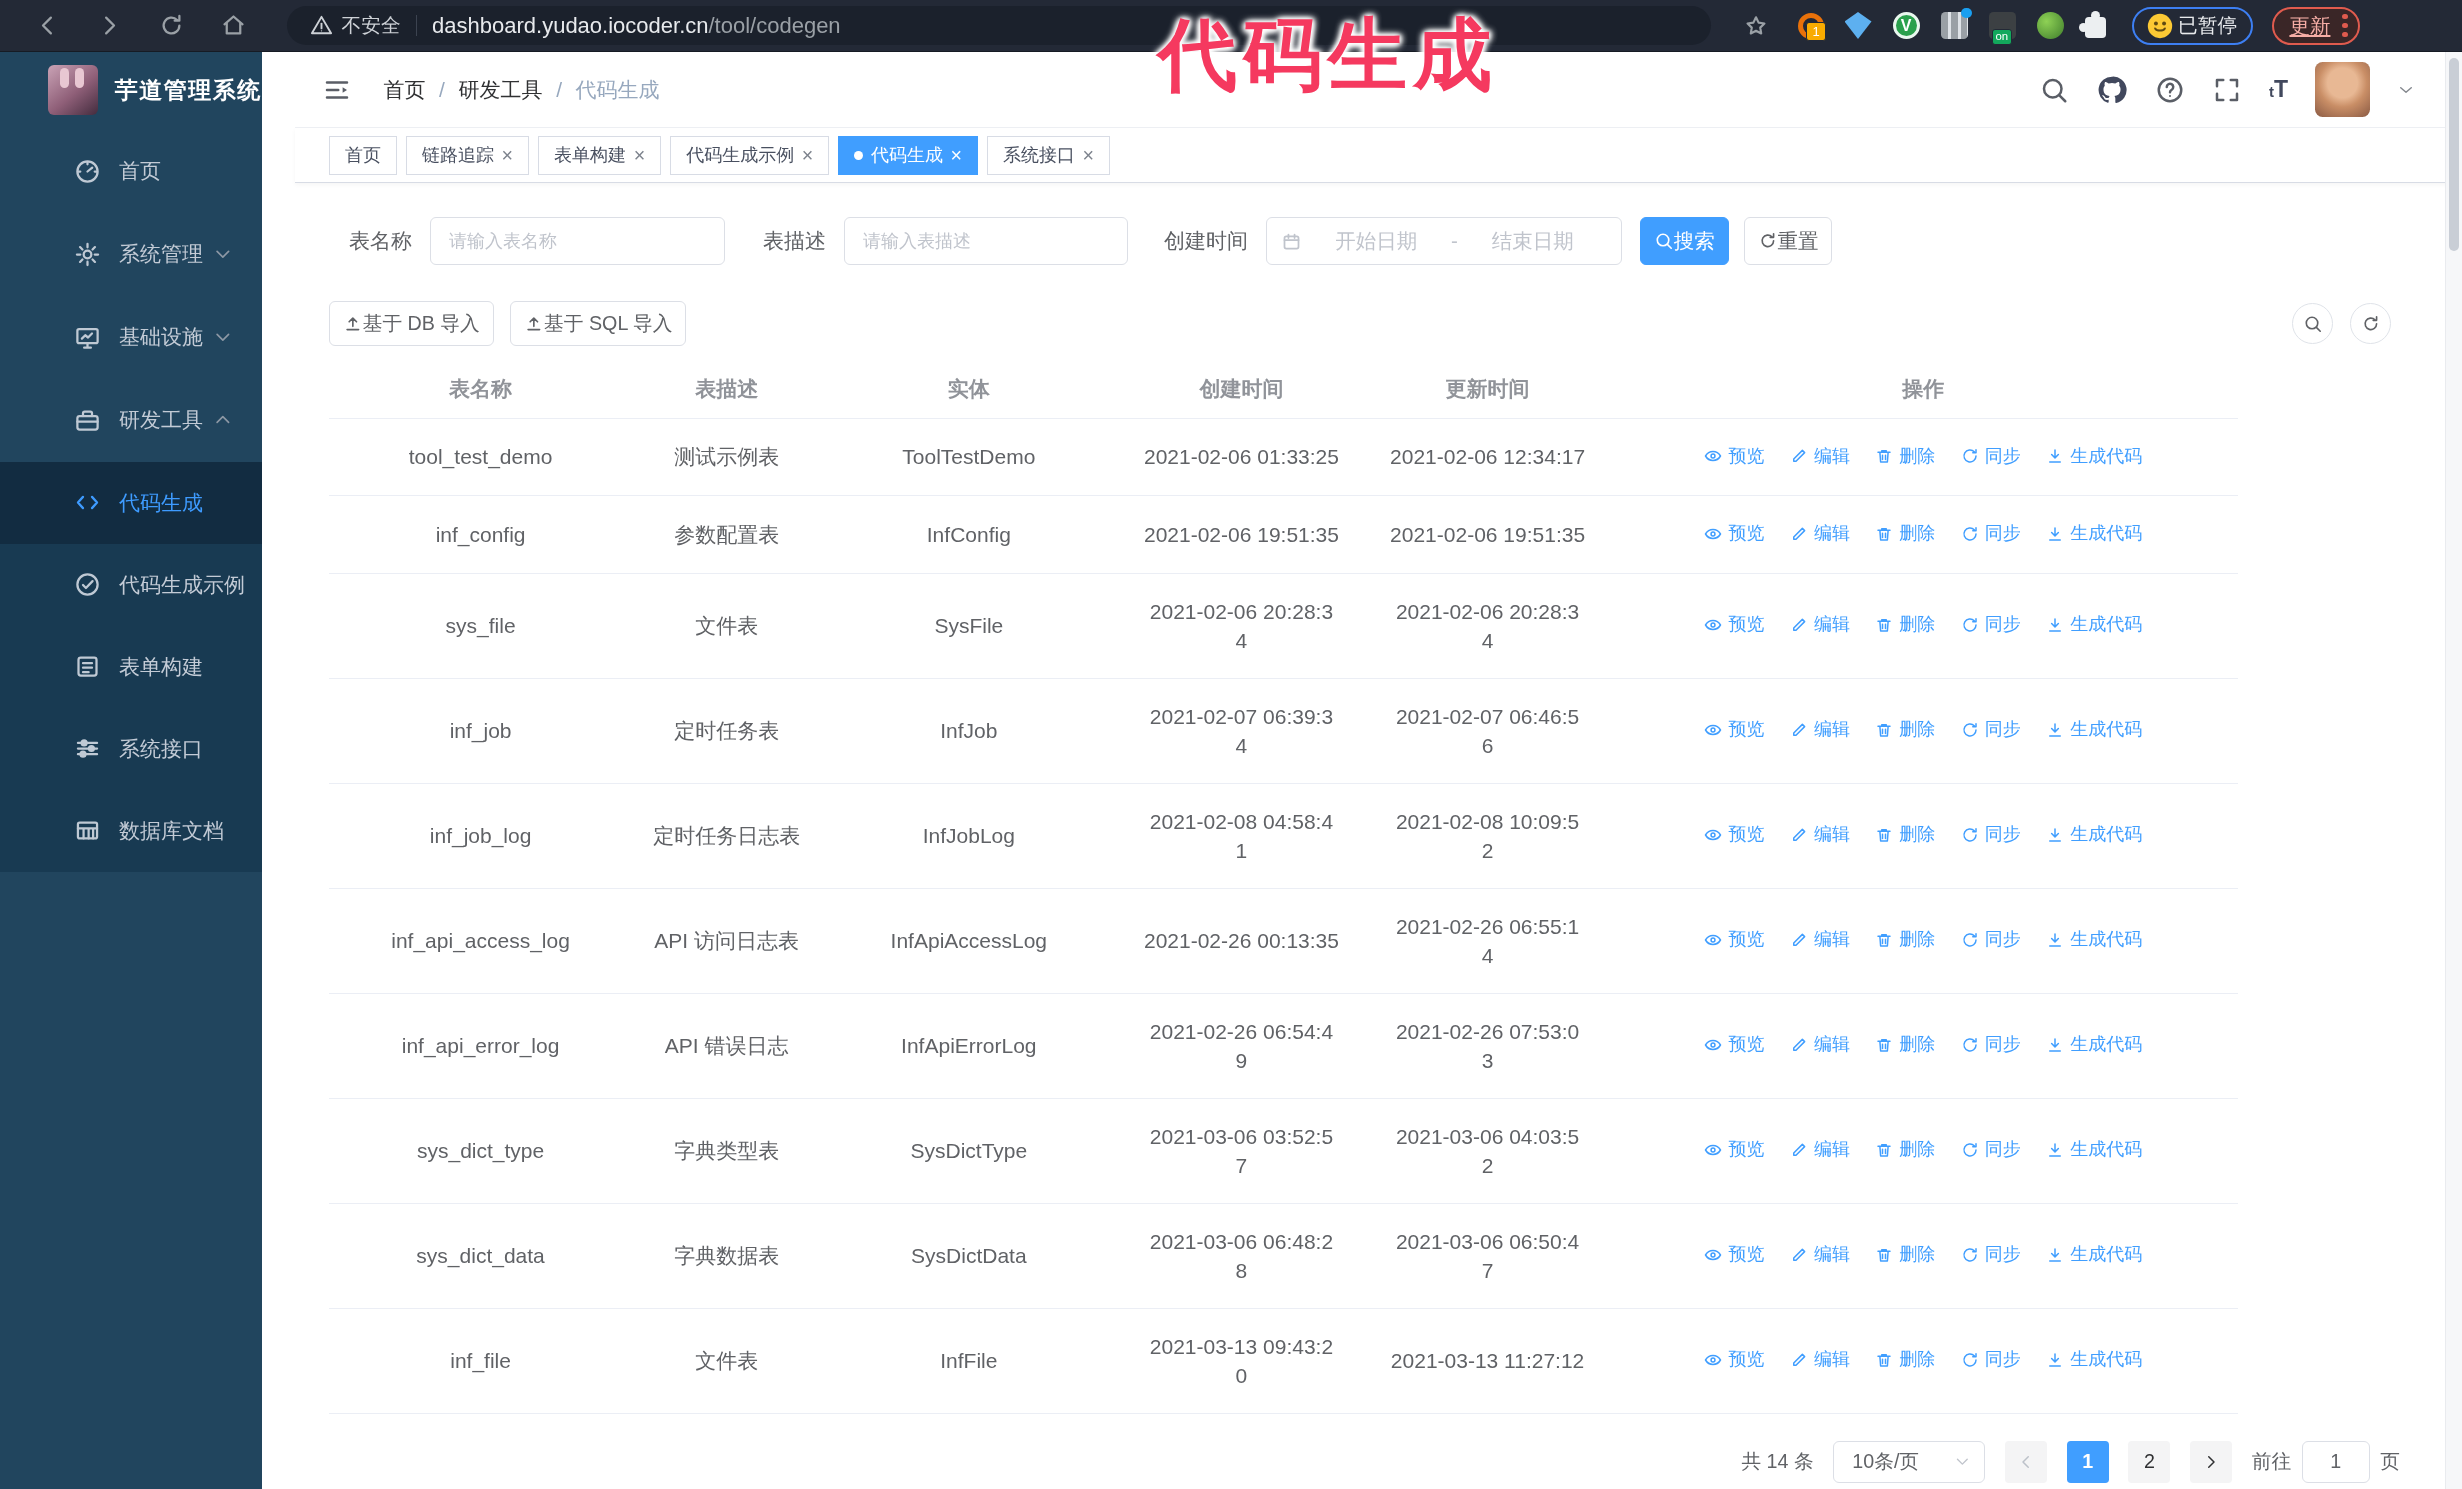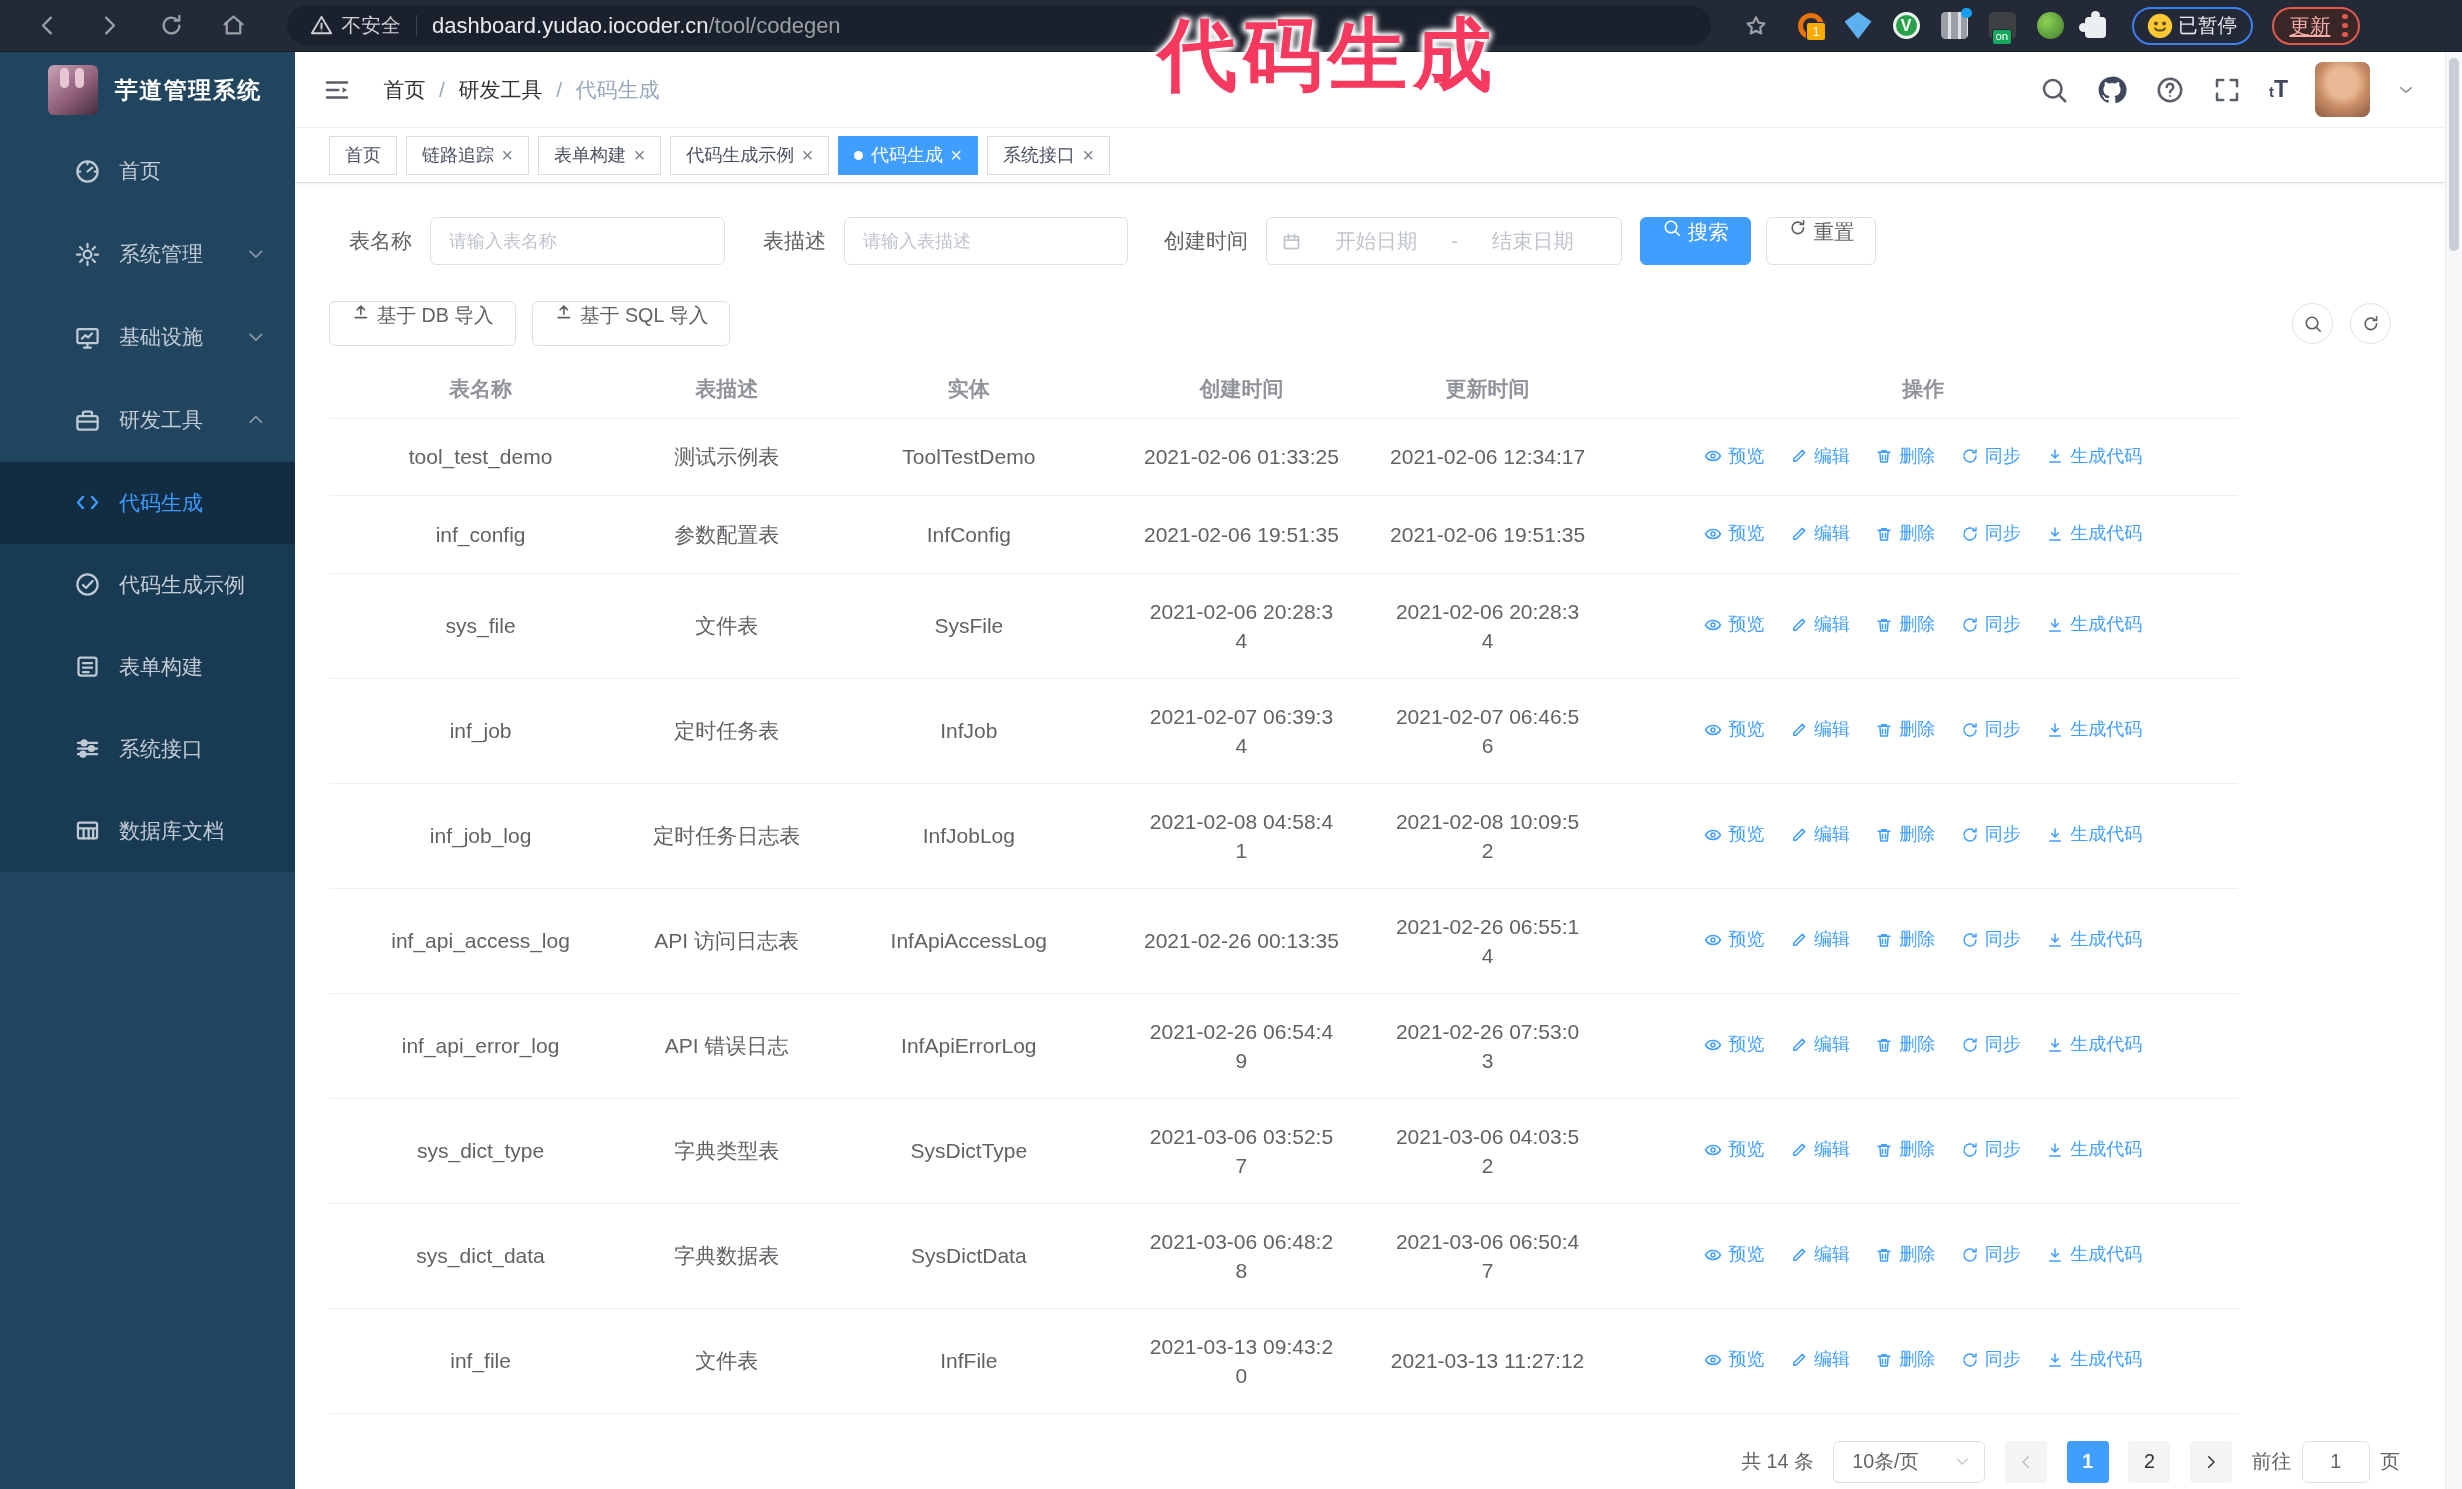--- a/index.html
+++ b/index.html
@@ -41,21 +41,21 @@
     border-radius:19px; border:2.3px solid #e05b4e; background:#3a2627; color:#f6aea6; font-size:20.5px;text-decoration:underline; }
   .menu-dots { display:flex; flex-direction:column; gap:3.8px; margin-left:12px; }
   .menu-dots i { width:5.3px; height:5.3px; border-radius:50%; background:#e05b4e; }
 
   
   .annotation { position:absolute; left:1158px; top:3px; z-index:60; font-size:79px; font-weight:700;
     letter-spacing:6px; color:#f5395f;
     text-shadow:0 0 4.5px #fff,0 0 9px #fff,-2.3px 1.5px 6px #fff,2.3px -1.5px 6px #fff,0 3px 7.6px #fff; }
 
   
-  .sidebar { position:absolute; left:0; top:52px; width:295px; height:1438px; background:#21455e; z-index:5; }
+  .sidebar { position:absolute; left:0; top:52px; width:262px; height:1438px; background:#21455e; z-index:5; }
   .logo-row { height:76px; display:flex; align-items:center; padding-left:48px; }
   .logo-img { width:50px; height:50px; border-radius:6px; position:relative;
     background:linear-gradient(140deg,#caa3b6 0%,#8f5f78 55%,#432c3e 100%); }
   .logo-img::before, .logo-img::after { content:""; position:absolute; top:3px; width:9px; height:19.7px;
     border-radius:6px; background:#e8c7d2; }
   .logo-img::before { left:12px; } .logo-img::after { left:27px; }
   .logo-title { color:#fff; font-size:23px; font-weight:700; margin-left:16.7px; letter-spacing:1.5px; }
   .menu { padding-top:1.5px; }
   .m-item { height:83px; display:flex; align-items:center; padding-left:74px; color:#c3cbd6; font-size:21px; }
   .m-item .mi { display:flex; color:#bfc9d4; }
@@ -93,22 +93,22 @@
 
   .content { padding:0 0 0 34px; }
   .search-row { margin-top:34px; display:flex; align-items:center; }
   .f-label { font-size:21px; color:#606266; text-align:right; margin-right:18px; }
   .inp { height:48px; border:1.5px solid #dcdfe6; border-radius:6px; font-size:18px; color:#606266;
     padding:0 18px; outline:none; font-family:inherit; }
   .inp::placeholder { color:#c0c4cc; }
   .date-box { width:356px; height:48px; border:1.5px solid #dcdfe6; border-radius:6px; display:flex;
     align-items:center; padding:0 13.6px; color:#c0c4cc; font-size:20.5px; }
   .date-box .dseg { flex:1; text-align:center; }
-  .btn { height:48px; border-radius:6px; font-size:20.5px; display:inline-flex; 
-    justify-content:center; gap:6px; padding:0 21px; cursor:default; }
+  .btn { height:48px; border-radius:6px; font-size:20.5px; display:inline-flex; align-items:center;
+    justify-content:center; gap:0; padding:0 13px; cursor:default; }
   .btn-primary { background:#409eff; color:#fff; border:1.5px solid #409eff; }
   .btn-plain { background:#fff; color:#606266; border:1.5px solid #dcdfe6; }
 
   .toolbar-row { margin-top:36px; display:flex; align-items:center; padding-right:71px; }
   .btn-sm { height:45px; font-size:19.7px; }
   .tool-circles { margin-left:auto; display:flex; gap:16.7px; }
   .circ { width:41px; height:41px; border-radius:50%; background:#fff; border:1.5px solid #dfe3e9;
     color:#606266; display:flex; align-items:center; justify-content:center; }
 
   table.grid { margin-top:15px; width:1909px; border-collapse:collapse; }

